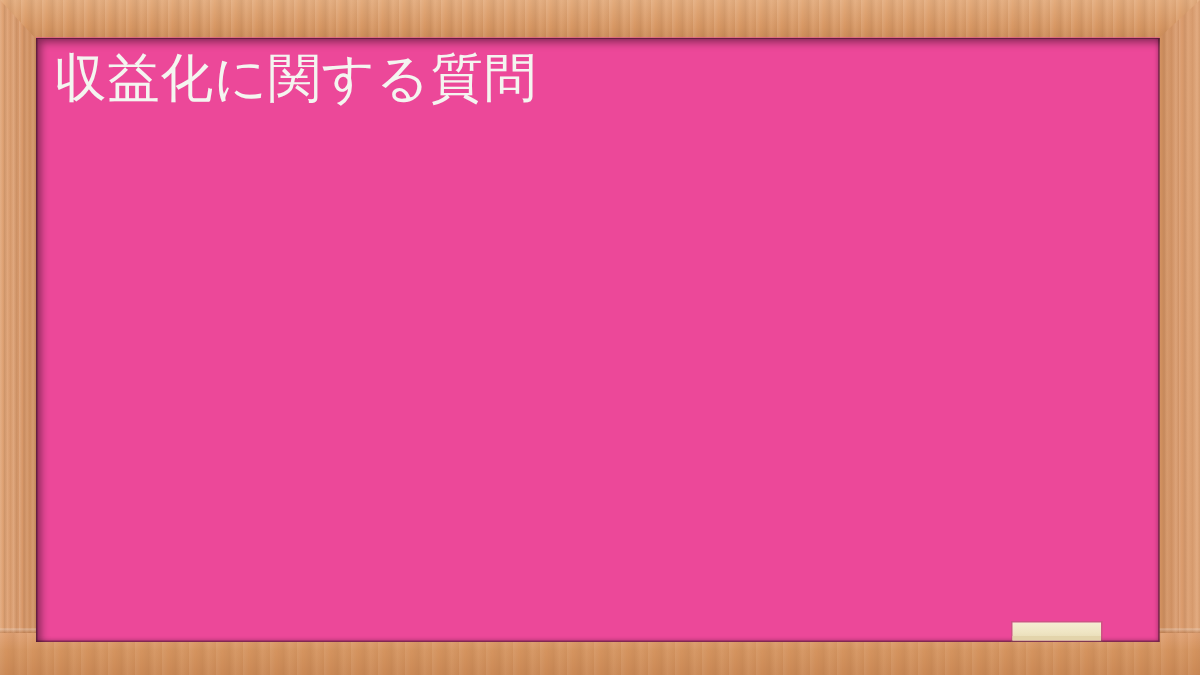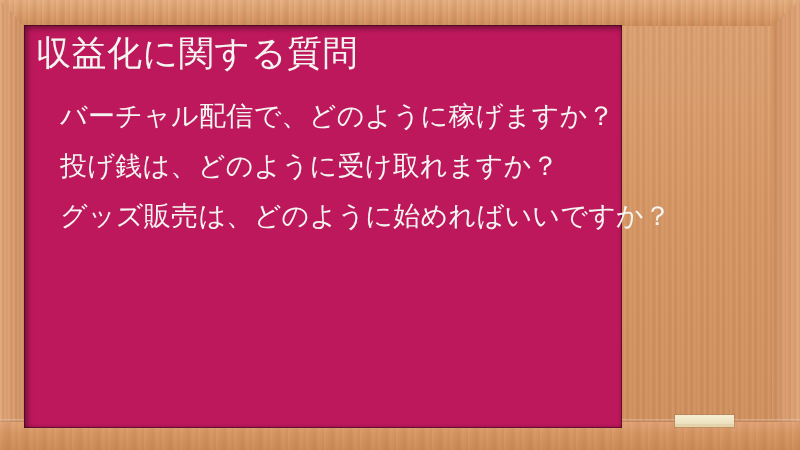--- a/index.html
+++ b/index.html
@@ -106,23 +106,23 @@
     left: 0; right: 0; bottom: 28px;
     height: 3px;
     background: linear-gradient(180deg, rgba(255,255,255,0.30), rgba(160,95,48,0.35));
   }
 
   
   .board {
     position: absolute;
     left: 24px;
     top: 25px;
-    width: 598px;
+    width: 749px;
     height: 403px;
-    background: #be185d;
+    background: #ec4899;
     box-shadow:
       inset 3px 3px 6px rgba(0,0,0,0.45),
       inset -1px -1px 3px rgba(0,0,0,0.25);
   }
   .board-inner-edge {
     position: absolute;
     inset: 0;
     box-shadow: inset 0 0 0 1px rgba(0,0,0,0.30);
     pointer-events: none;
   }
@@ -181,24 +181,19 @@
     <div class="frame-rail-right"></div>
     <div class="frame-ledge-lip"></div>
     <div class="frame-ledge"></div>
   </div>
 
   <div class="board">
     <div class="board-inner-edge"></div>
 
     <div class="board-title">収益化に関する質問</div>
 
-    <div class="board-lines">
-      <div class="board-line">バーチャル配信で、どのように稼げますか？</div>
-      <div class="board-line">投げ銭は、どのように受け取れますか？</div>
-      <div class="board-line">グッズ販売は、どのように始めればいいですか？</div>
-    </div>
 
     <div class="eraser">
       <div class="eraser-felt"></div>
     </div>
   </div>
 
 </div>
 
 </body></html>

